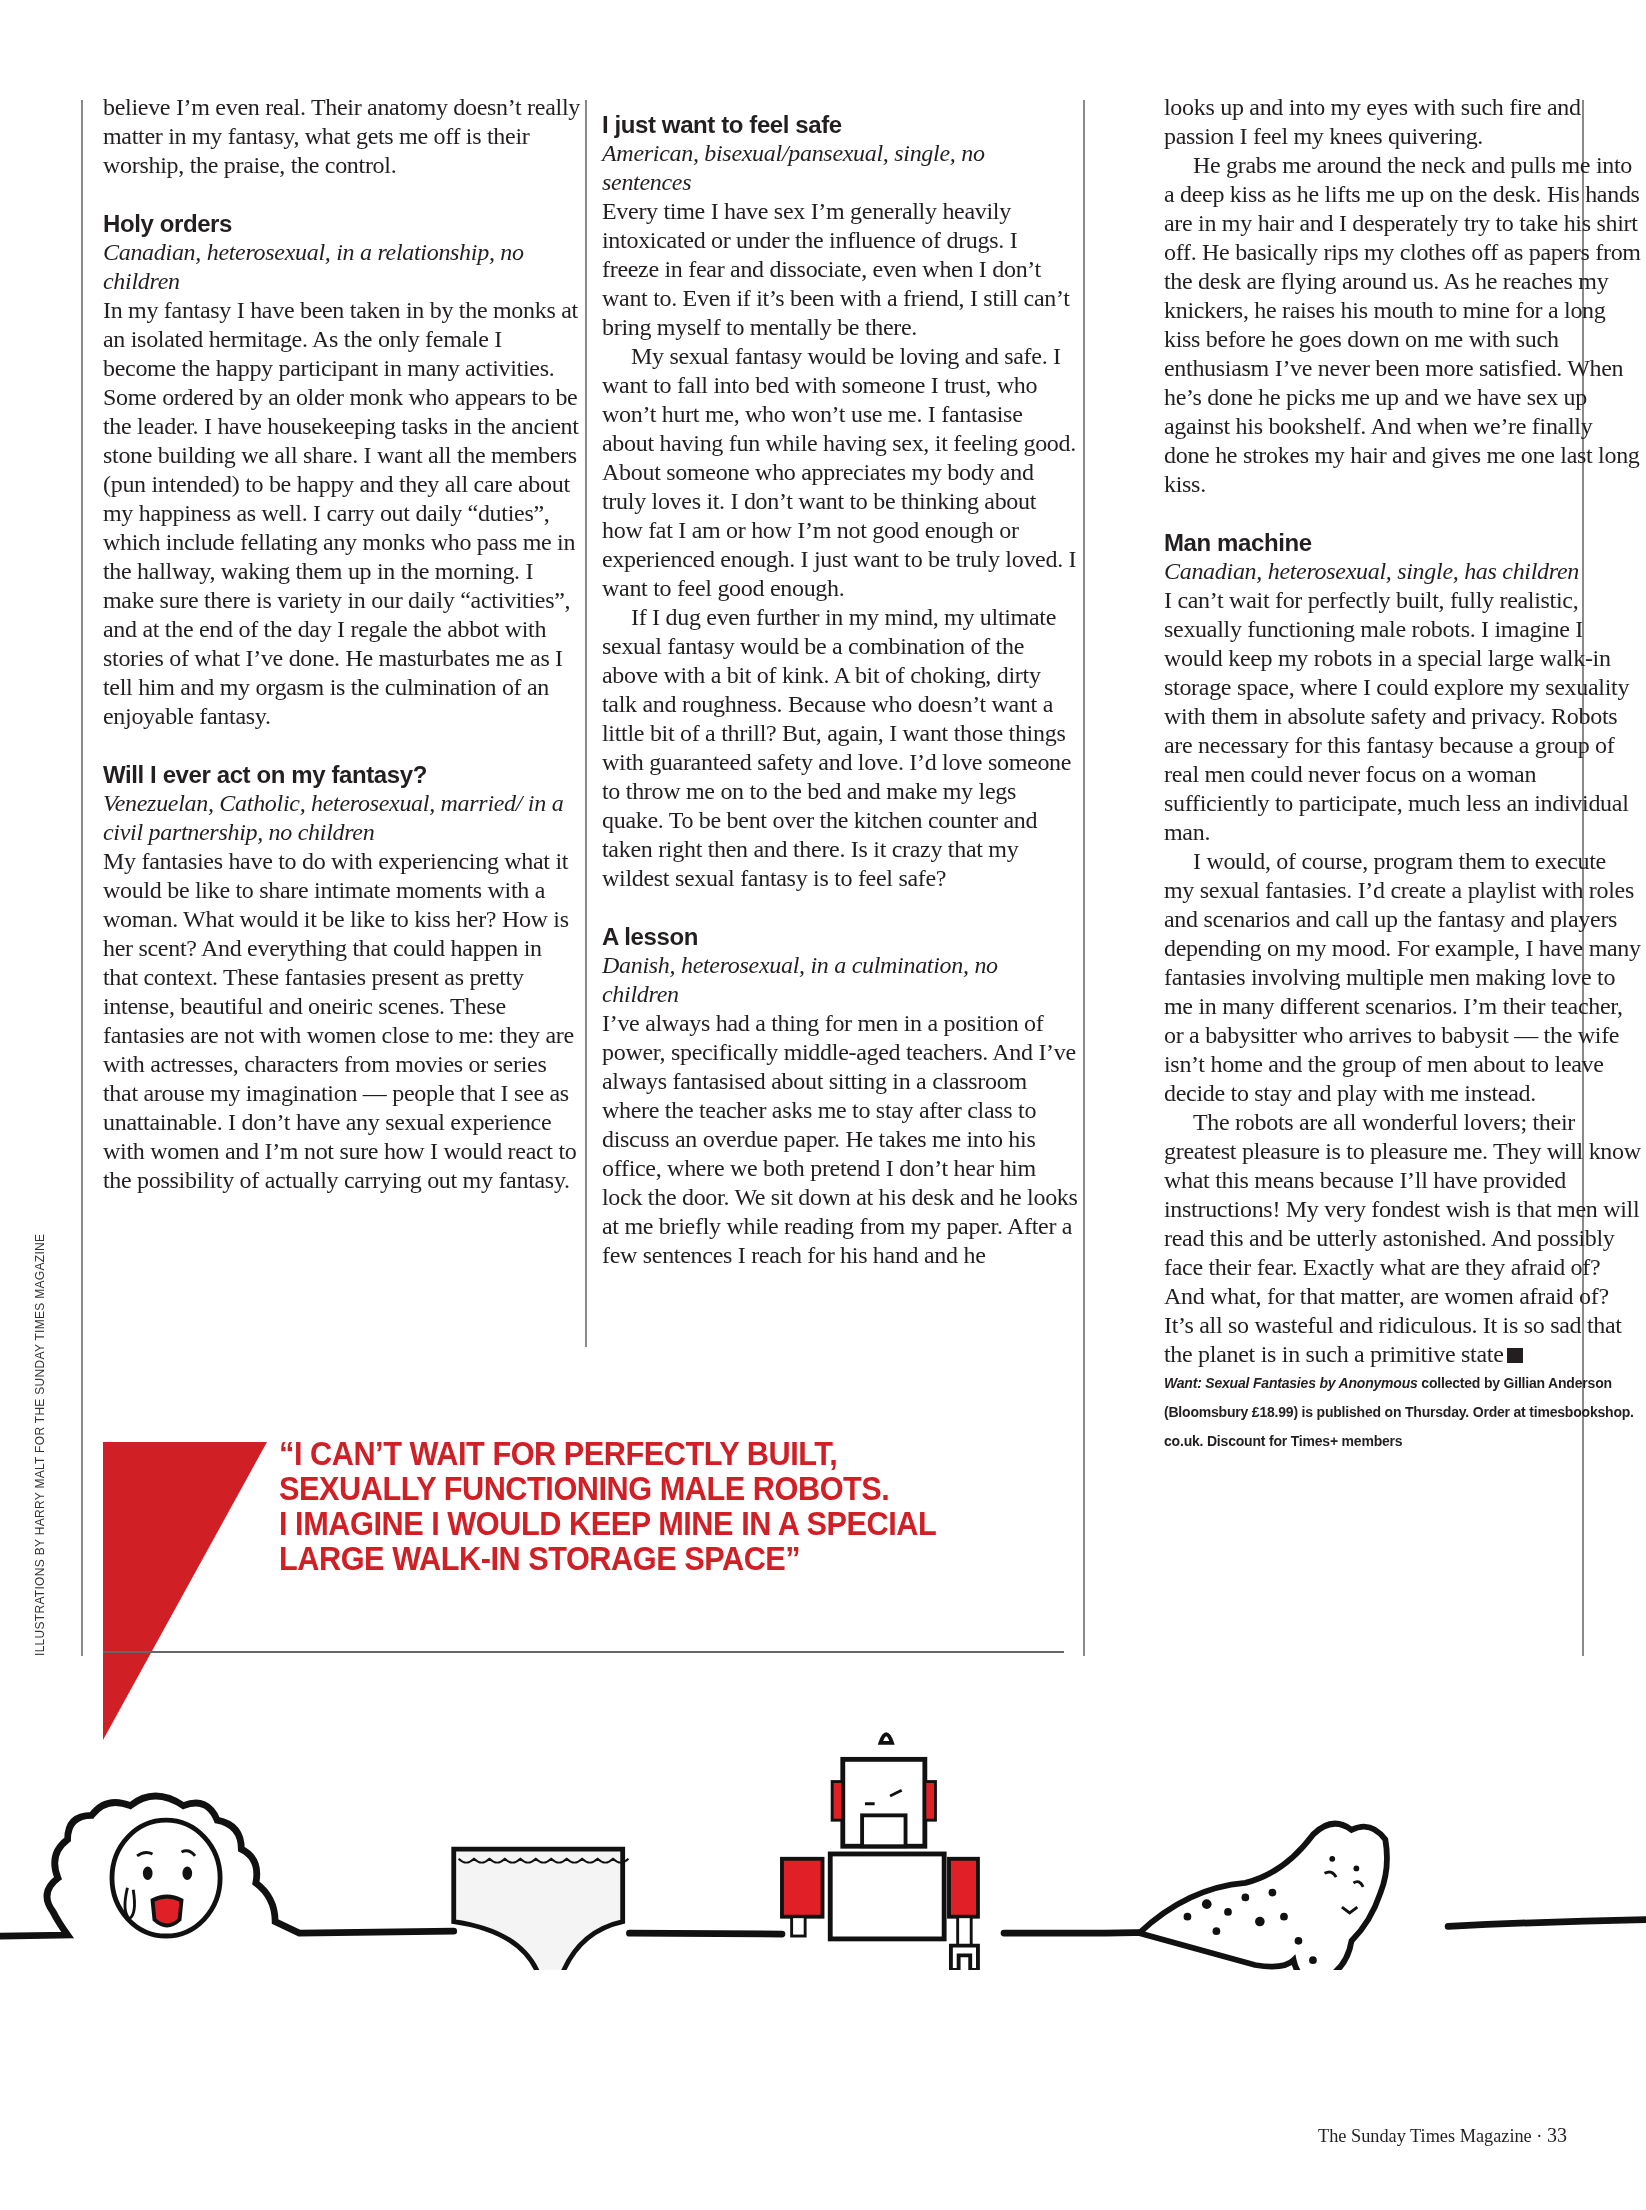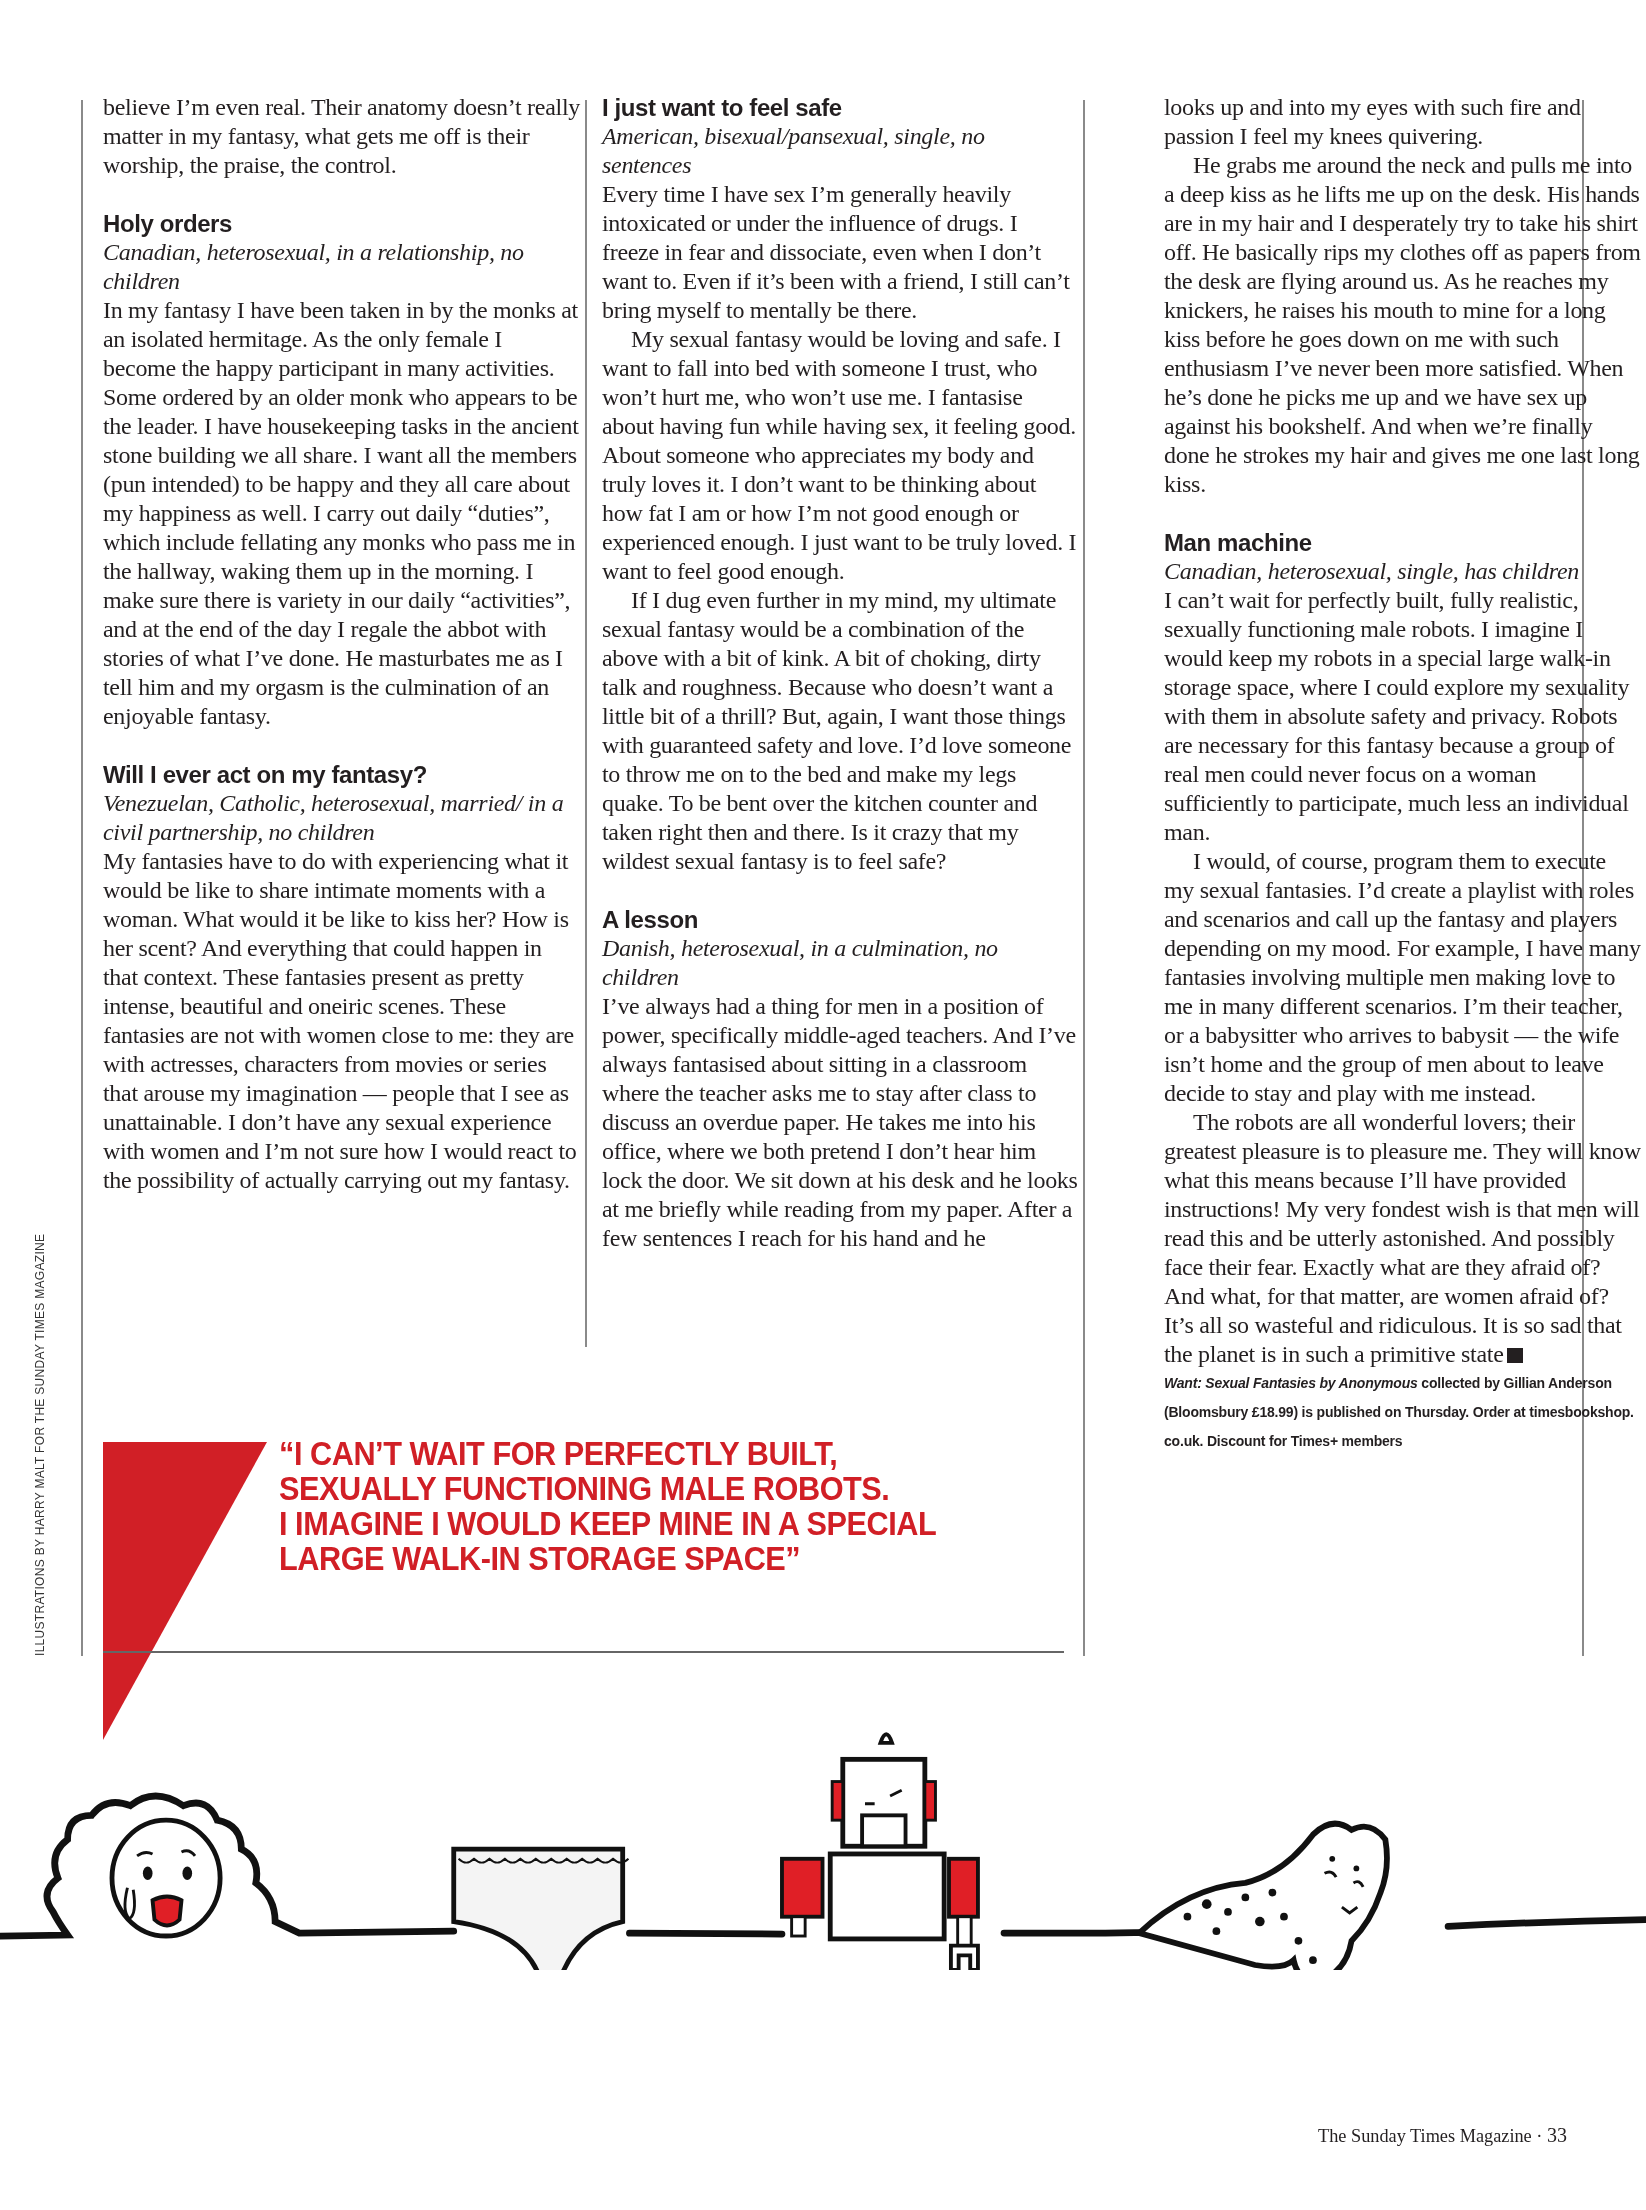--- a/index.html
+++ b/index.html
@@ -1,21 +1,21 @@
 <!DOCTYPE html>
 <html><head>
 <meta charset="utf-8">
 <style>
   html,body{margin:0;padding:0;background:#fff;}
   body{width:1646px;height:2210px;position:relative;overflow:hidden;color:#231f20;}
   .col{position:absolute;top:93px;width:477px;font-family:"Liberation Serif","DejaVu Serif",serif;font-size:24px;line-height:29px;letter-spacing:-0.3px;}
   .col p{margin:0;}
   .col p.ind{text-indent:29px;}
   .col h3{font-family:"Liberation Sans","DejaVu Sans",sans-serif;font-weight:bold;font-size:24px;line-height:29px;margin:29px 0 0 0;letter-spacing:-0.4px;}
-  .col h3.first{margin-top:0;}
+  .col h3.first{margin-top:17px;}
   .col .meta{font-style:italic;}
   .rule-v{position:absolute;width:1.9px;background:#8a8a8a;}
   .credit{position:absolute;left:33px;top:1656px;transform-origin:0 0;transform:rotate(-90deg);white-space:nowrap;font-family:"Liberation Sans","DejaVu Sans",sans-serif;font-size:12px;letter-spacing:0.3px;color:#333;}
   .tri{position:absolute;left:103px;top:1442px;width:0;height:0;border-top:298px solid #d11f26;border-right:164px solid transparent;}
   .quote{position:absolute;left:279px;top:1436px;width:753px;font-family:"Liberation Sans","DejaVu Sans",sans-serif;font-weight:bold;color:#d11f26;font-size:33px;line-height:35px;letter-spacing:-0.5px;transform:scaleX(0.93);transform-origin:0 0;}
   .hrule{position:absolute;left:103px;top:1651px;width:961px;height:1.9px;background:#666;}
   .booknote{font-family:"Liberation Sans","DejaVu Sans",sans-serif;font-weight:bold;font-size:14px;line-height:29px;letter-spacing:-0.2px;}
   .booknote i{font-style:italic;}
   .endmark{display:inline-block;width:15.4px;height:15.4px;background:#231f20;vertical-align:-1px;margin-left:3.9px;}
   .illus{position:absolute;left:0;top:1680px;width:1646px;height:290px;}

